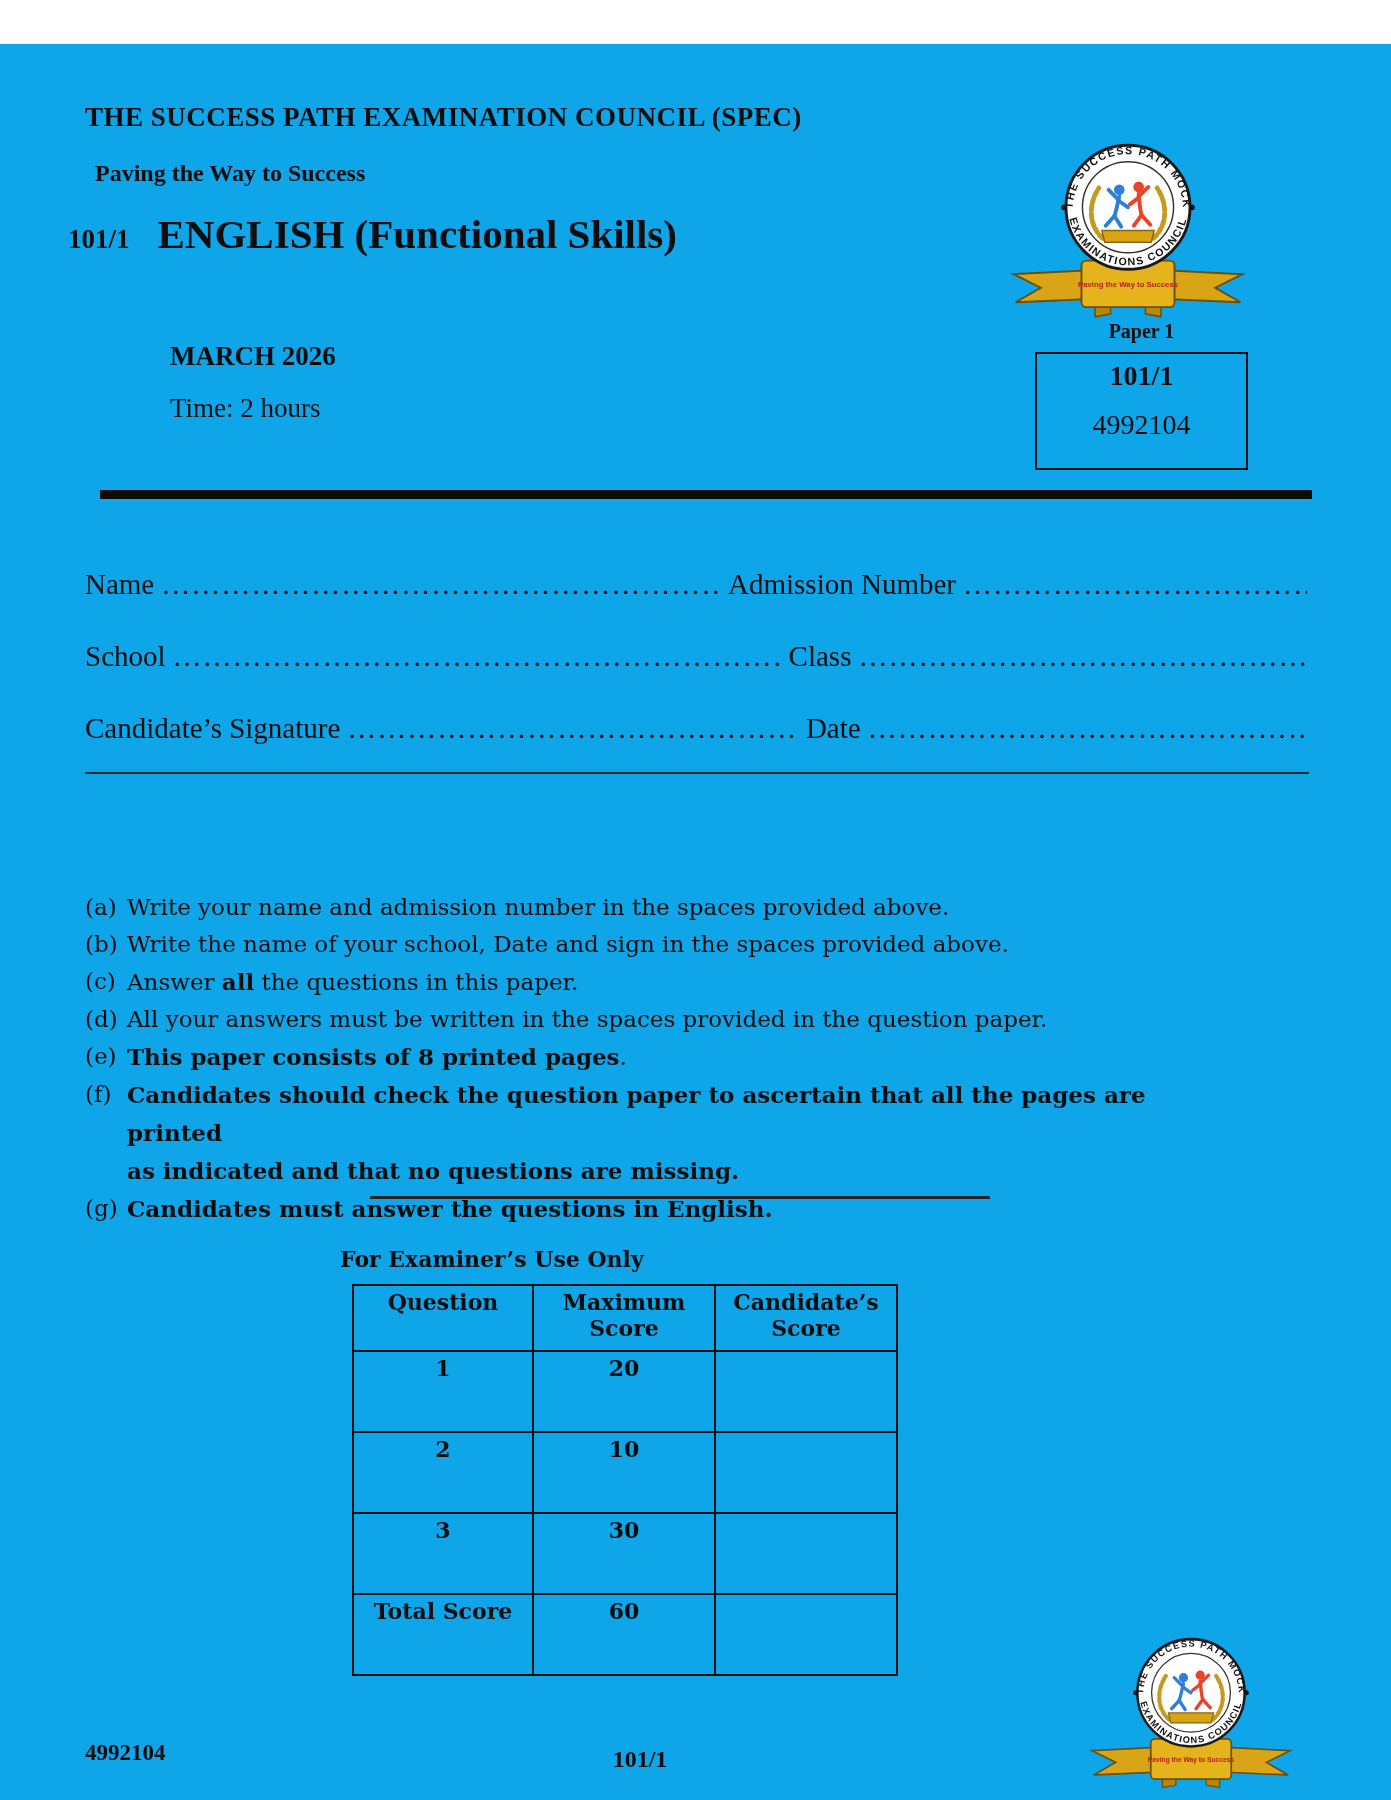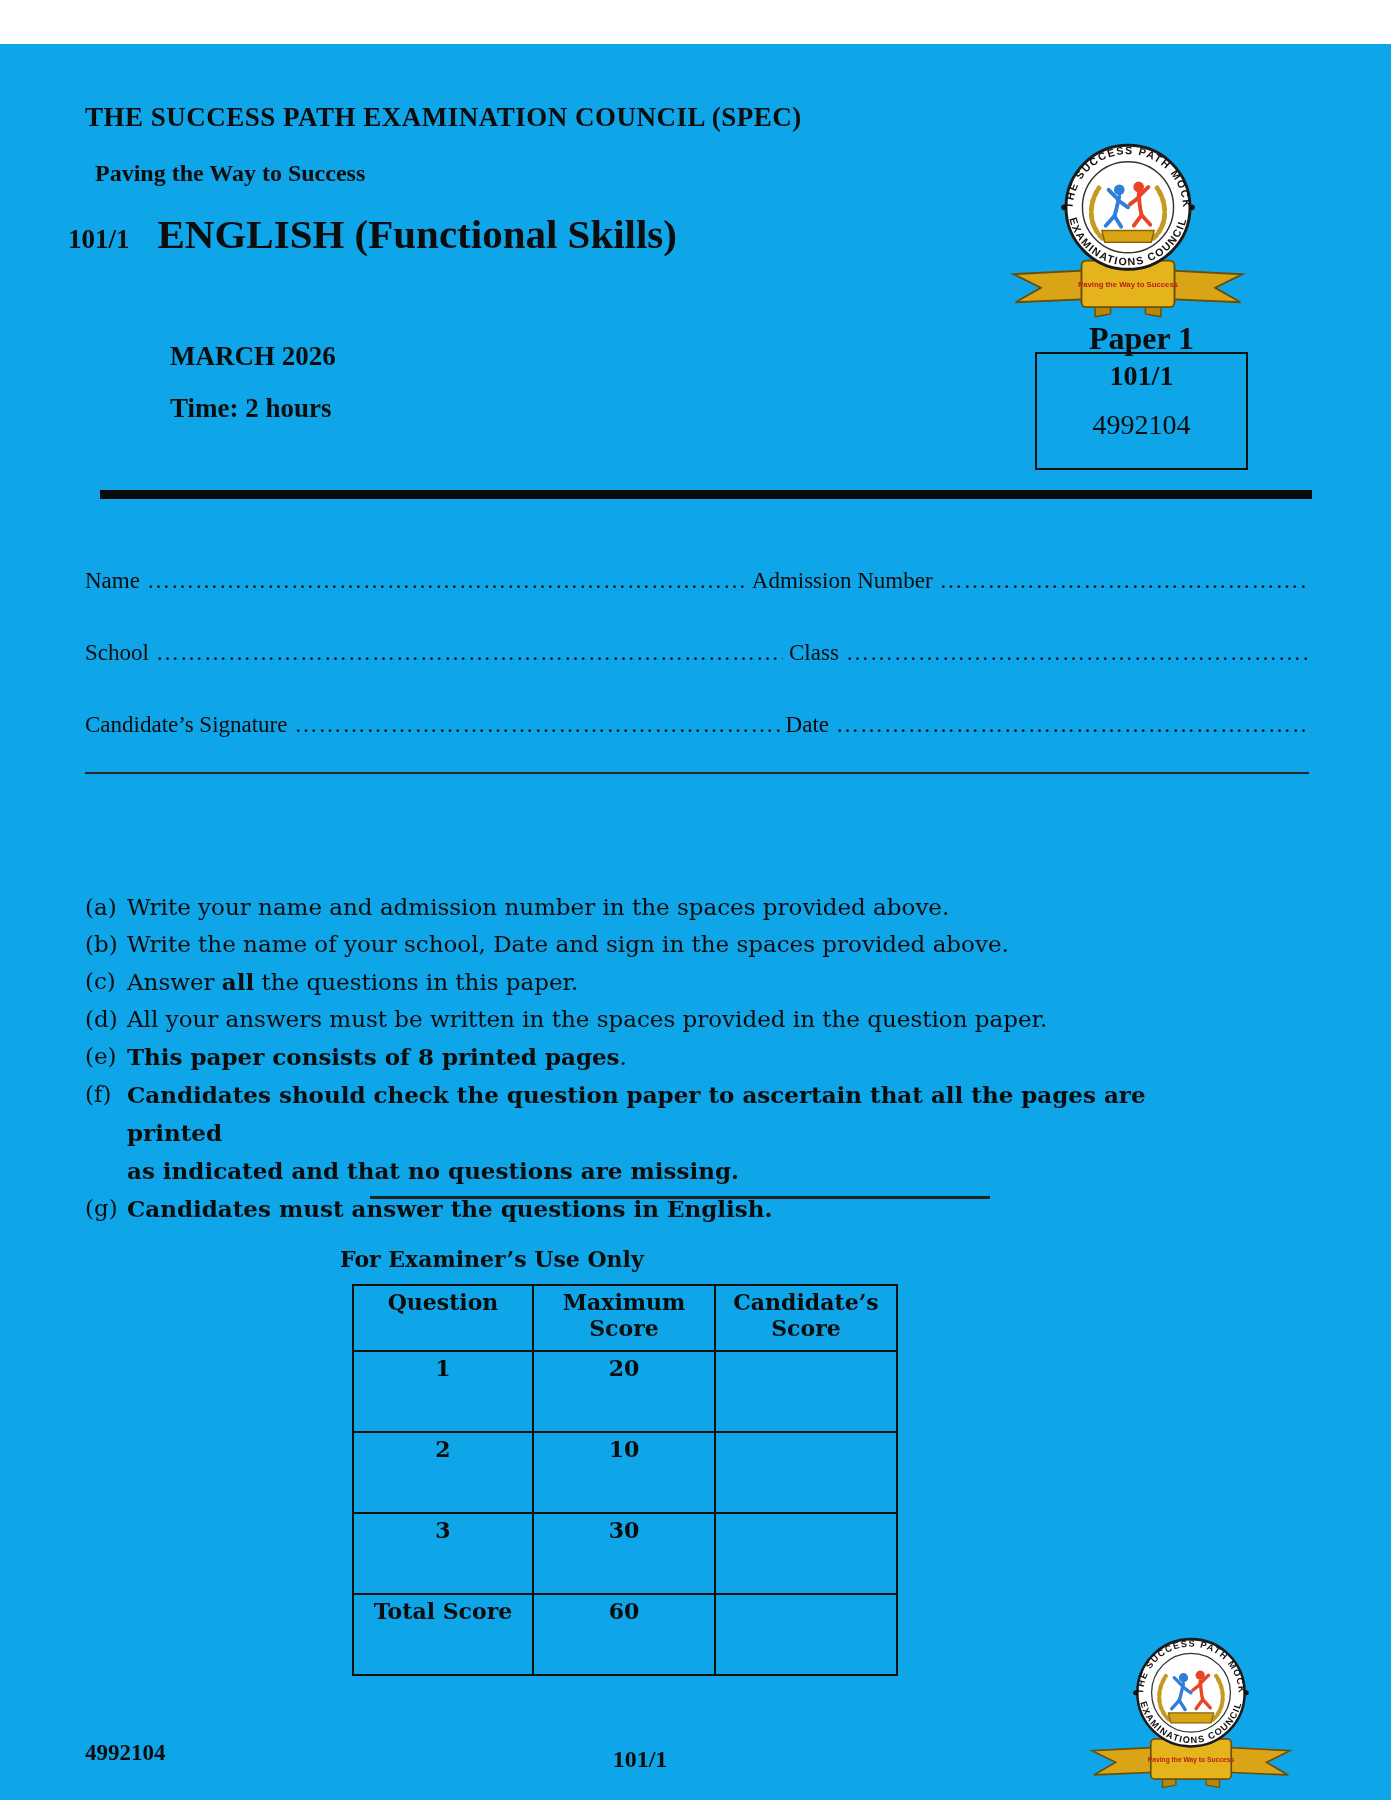--- a/index.html
+++ b/index.html
@@ -8,29 +8,29 @@
   .abs{position:absolute;}
   .b{font-weight:bold;}
   
   .council{top:58px;left:85px;font-size:27px;font-weight:bold;letter-spacing:.5px;}
   .motto{top:116px;left:95px;font-size:24px;font-weight:bold;}
   .titlerow{top:166px;left:68px;display:flex;align-items:baseline;}
   .code{font-size:27px;font-weight:bold;}
   .subject{font-size:41px;font-weight:bold;margin-left:28px;}
   .series{top:245px;left:170px;font-size:27px;font-weight:bold;}
   .month{top:297px;left:170px;font-size:27px;font-weight:bold;}
-  .time{top:349px;left:170px;font-size:27px;font-weight:bold;}
-  .paper-label{top:276px;left:1035px;width:213px;text-align:center;font-size:32px;font-weight:bold;}
+  .time{top:349px;left:170px;font-size:27px;font-weight:normal;}
+  .paper-label{top:276px;left:1035px;width:213px;text-align:center;font-size:20px;font-weight:bold;}
   .paper-box{top:308px;left:1035px;width:209px;height:114px;border:2.5px solid #111;text-align:center;}
   .paper-box .pb1{font-size:28px;font-weight:bold;margin-top:6px;}
   .paper-box .pb2{font-size:28px;margin-top:17px;}
   .thickrule{top:446px;left:100px;width:1212px;height:9px;background:#0b0b0b;}
   
   .frow{position:absolute;left:85px;right:84px;display:flex;align-items:flex-end;
-        font-size:23px;white-space:nowrap;}
+        font-size:29px;white-space:nowrap;}
   .frow .lbl{padding-right:7px;}
   .frow .lbl2{padding:0 7px 0 6px;}
   .dots{flex-grow:1;flex-basis:0;min-width:0;overflow:hidden;letter-spacing:1px;}
   .thinrule{top:728px;left:85px;width:1224px;height:2px;background:#2a2a2a;}
   
   .ins-head{top:780px;left:85px;font-family:"DejaVu Serif", serif;font-size:24px;font-weight:bold;}
   .ins-list{top:845px;left:85px;width:1130px;font-family:"DejaVu Serif", serif;font-size:23px;line-height:37px;}
   .ins-item{display:flex;}
   .ins-item .mk{width:42px;flex:none;}
   .ins-item .tx{flex:1;}

